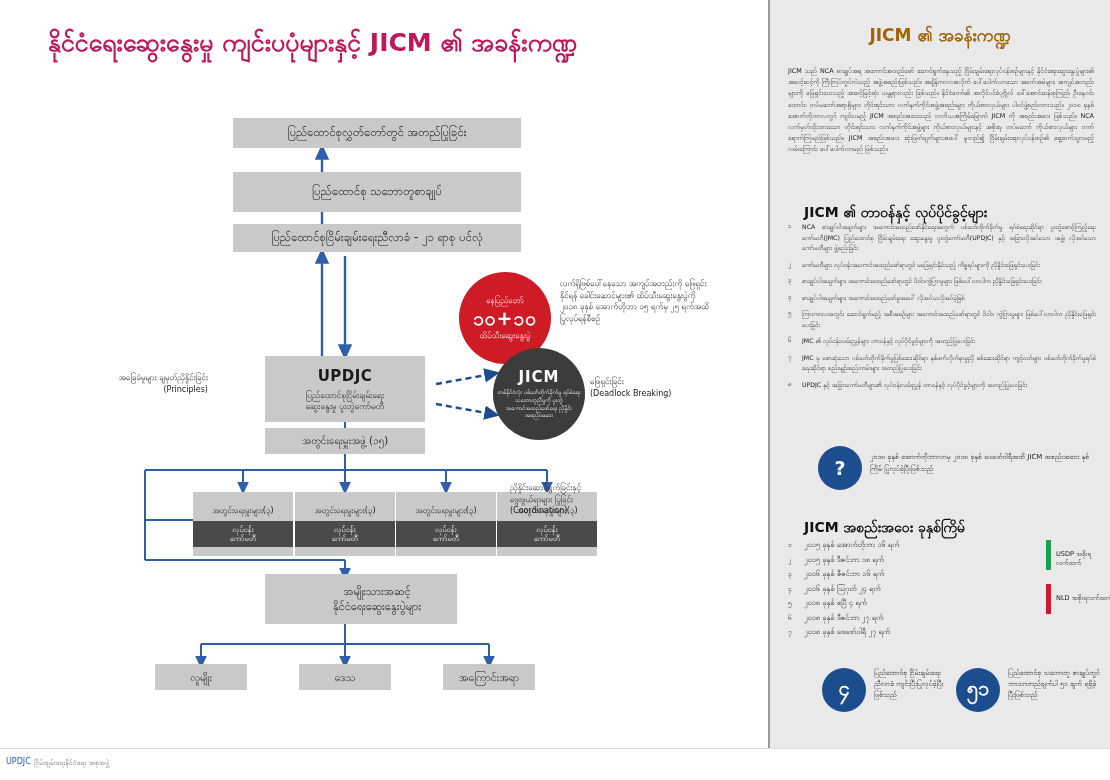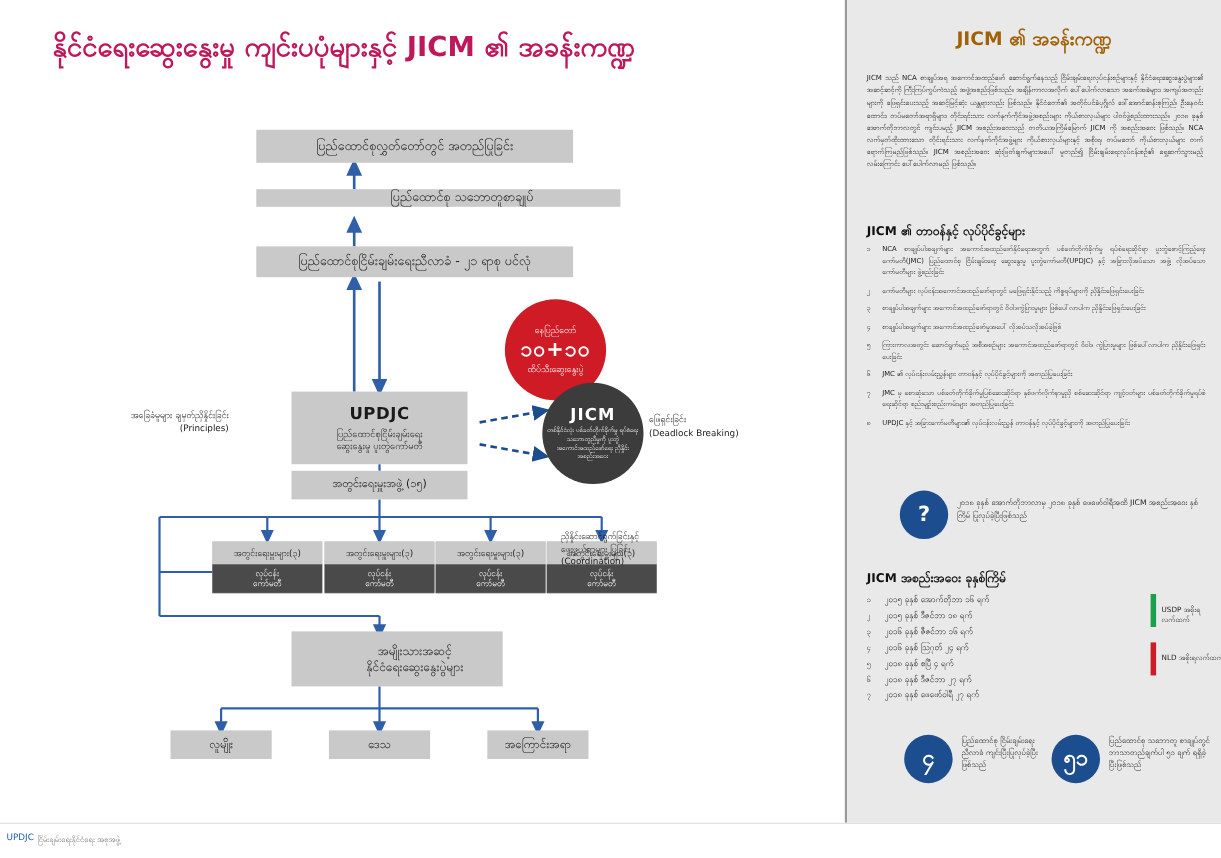--- a/index.html
+++ b/index.html
@@ -41,29 +41,29 @@
   }
 
   
   .box{
     position:absolute;background:#c9c9c9;color:#1a1a1a;
     display:flex;align-items:center;justify-content:center;text-align:center;
     font-size:11.5px;line-height:1.35;border:0;
   }
 
   #box-hluttaw{left:233px;top:118px;width:288px;height:30px;}
-  #box-peace{left:233px;top:172px;width:288px;height:16px;padding-left:43px;}
+  #box-peace{left:233px;top:172px;width:288px;height:40px;}
   #box-upc{left:233px;top:224px;width:288px;height:28px;}
 
   #box-updjc{left:265px;top:356px;width:160px;height:66px;background:#c9c9c9;flex-direction:column;}
   #box-updjc .t1{font-size:15px;font-weight:bold;letter-spacing:.5px;}
   #box-updjc .t2{font-size:8.5px;line-height:1.3;margin-top:3px;text-align:center;}
   #box-secr{left:265px;top:428px;width:160px;height:26px;background:#c9c9c9;font-size:10px;}
 
-  .wg{width:100px;height:48px;flex-direction:column;top:492px;background:#c9c9c9;}
+  .wg{width:100px;height:64px;flex-direction:column;top:492px;background:#c9c9c9;}
   .wg .hd{width:100%;height:20px;background:#c9c9c9;display:flex;align-items:center;justify-content:center;font-size:8px;}
   .wg .bd{width:100%;height:26px;background:#4a4a4a;color:#fff;display:flex;align-items:center;justify-content:center;font-size:7.5px;line-height:1.25;text-align:center;}
   #wg1{left:193px;} #wg2{left:295px;} #wg3{left:396px;} #wg4{left:497px;}
 
   #box-national{left:265px;top:574px;width:160px;height:50px;background:#c9c9c9;flex-direction:column;font-size:11px;line-height:1.4;padding-left:32px;}
   .leafbox{top:664px;width:92px;height:26px;background:#c9c9c9;font-size:10.5px;}
   #leaf1{left:155px;} #leaf2{left:299px;} #leaf3{left:443px;}
 
   
   .circ{position:absolute;border-radius:50%;display:flex;flex-direction:column;
@@ -88,21 +88,21 @@
   
   .r-title{
     position:absolute;left:0;top:24px;width:340px;text-align:center;
     font-size:17px;font-weight:bold;color:#a16207;
   }
   .r-para{
     position:absolute;left:18px;top:66px;width:306px;
     font-size:6.4px;line-height:1.75;color:#222;text-align:justify;
   }
   .r-h2{
-    position:absolute;left:18px;width:306px;font-size:11px;font-weight:bold;color:#111;
+    position:absolute;left:34px;width:306px;font-size:14px;font-weight:bold;color:#111;
   }
   #rh2-1{top:203px;}
   #rh2-2{top:518px;}
   .r-list{position:absolute;left:18px;top:222px;width:308px;}
   .r-li{display:flex;margin-bottom:6px;}
   .r-li .num{width:14px;flex:0 0 14px;font-size:6.2px;color:#222;}
   .r-li .tx{flex:1;font-size:6.2px;line-height:1.7;color:#222;text-align:justify;}
 
   .r-note{position:absolute;left:100px;top:452px;width:226px;font-size:7px;line-height:1.7;color:#222;}
   .badge{
@@ -221,20 +221,21 @@
       <div class="l1">နေပြည်တော်</div>
       <div class="l2">၁၀+၁၀</div>
       <div class="l3">ထိပ်သီးဆွေးနွေးပွဲ</div>
     </div>
 
     <div class="circ" id="circ-jicm">
       <div class="l1">JICM</div>
       <div class="l2">တစ်နိုင်ငံလုံး ပစ်ခတ်တိုက်ခိုက်မှု ရပ်စဲရေး သဘောတူညီမှုကို ပူးတွဲအကောင်အထည်ဖော်ရေး ညှိနှိုင်းအစည်းအဝေး</div>
     </div>
 
+    <div class="anno" id="anno-red">လက်ရှိဖြစ်ပေါ်နေသော အကျပ်အတည်းကို ဖြေရှင်းနိုင်ရန် ခေါင်းဆောင်များ၏ ထိပ်သီးဆွေးနွေးပွဲကို ၂၀၁၈ ခုနှစ် အောက်တိုဘာ ၁၅ ရက်မှ ၂၅ ရက်အထိ ပြုလုပ်ရန်စီစဉ်</div>
     <div class="anno" id="anno-dead" style="white-space:pre-line">ဖြေရှင်းခြင်း
 (Deadlock Breaking)</div>
     <div class="anno" id="anno-princ" style="white-space:pre-line">အခြေခံမူများ ချမှတ်ညှိနှိုင်းခြင်း
 (Principles)</div>
     <div class="anno" id="anno-coord" style="white-space:pre-line">ညှိနှိုင်းဆောင်ရွက်ခြင်းနှင့်
 ဖွေးဖွယ်ရာများ ပြုခြင်း
 (Coordination)</div>
   </div>
 
   <div class="divider"></div>

